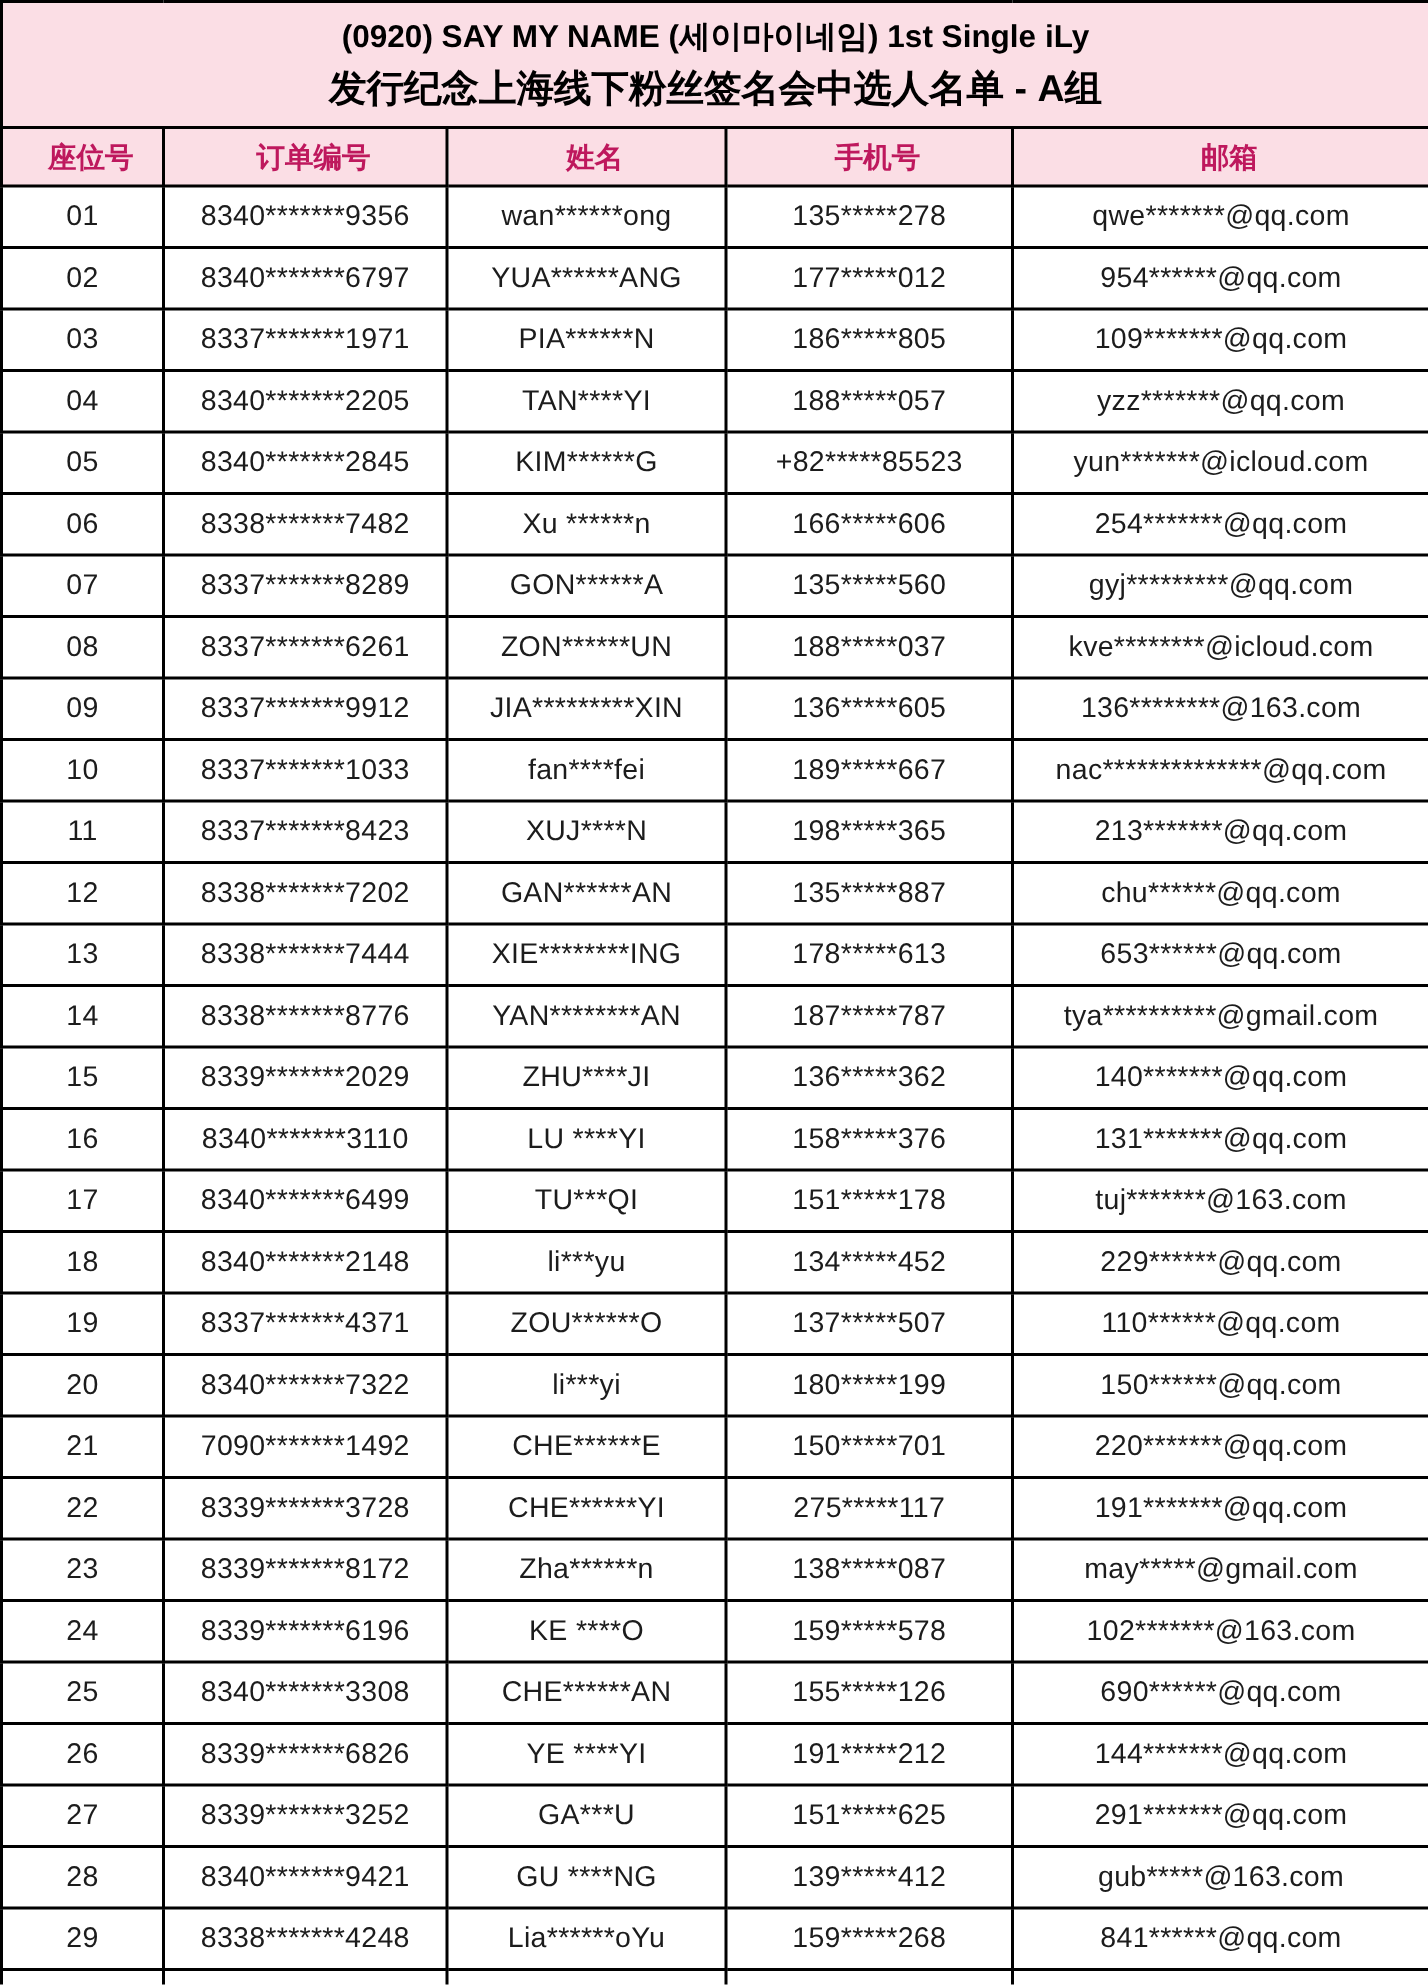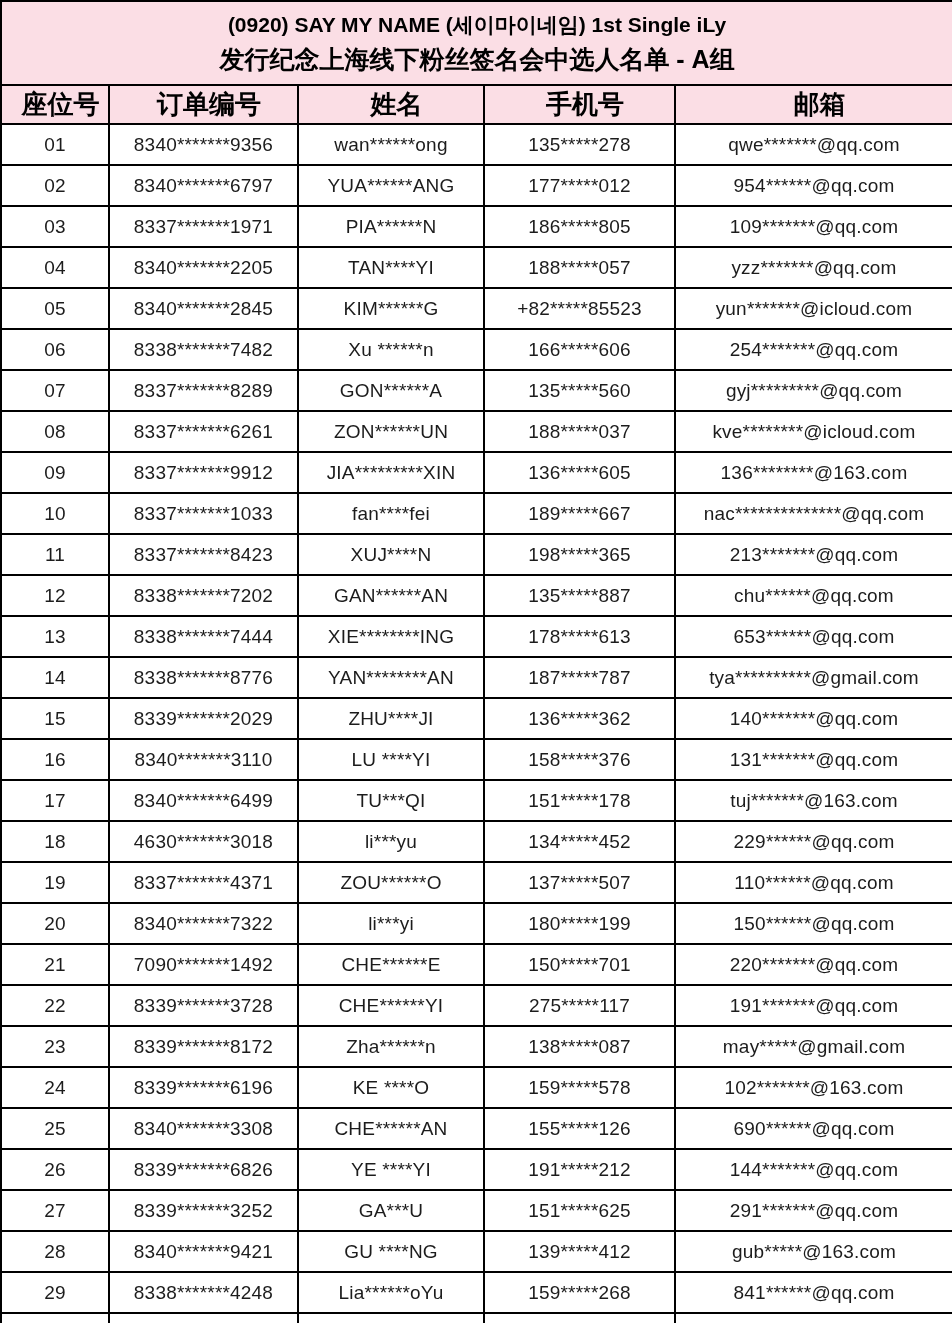--- a/index.html
+++ b/index.html
@@ -40,23 +40,23 @@
     line-height: 1.55;
   }
   .title-line2 {
     font-size: 25px;
     font-weight: bold;
     line-height: 1.4;
   }
   tr.header-row th {
     background: #fbdee5;
     height: 37px;
-    font-size: 26px;
+    font-size: 19px;
     font-weight: bold;
-    color: #000000;
+    color: #be185d;
     padding-left: 13px;
   }
   tr.data-row td {
     background: #ffffff;
     height: 39px;
     font-size: 19px;
     font-weight: normal;
     color: #1c1c1c;
     letter-spacing: 0.2px;
   }
@@ -203,21 +203,21 @@
         </tr>
         <tr class="data-row">
           <td>17</td>
           <td>8340*******6499</td>
           <td>TU***QI</td>
           <td>151*****178</td>
           <td>tuj*******@163.com</td>
         </tr>
         <tr class="data-row">
           <td>18</td>
-          <td>4630*******3018</td>
+          <td>8340*******2148</td>
           <td>li***yu</td>
           <td>134*****452</td>
           <td>229******@qq.com</td>
         </tr>
         <tr class="data-row">
           <td>19</td>
           <td>8337*******4371</td>
           <td>ZOU******O</td>
           <td>137*****507</td>
           <td>110******@qq.com</td>

